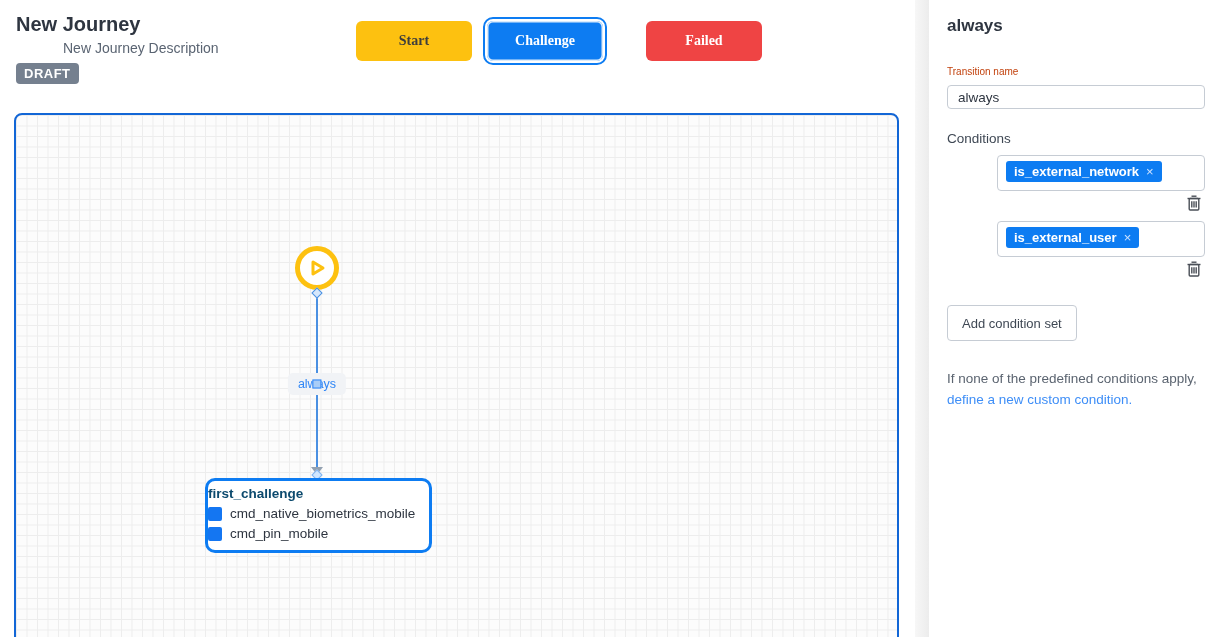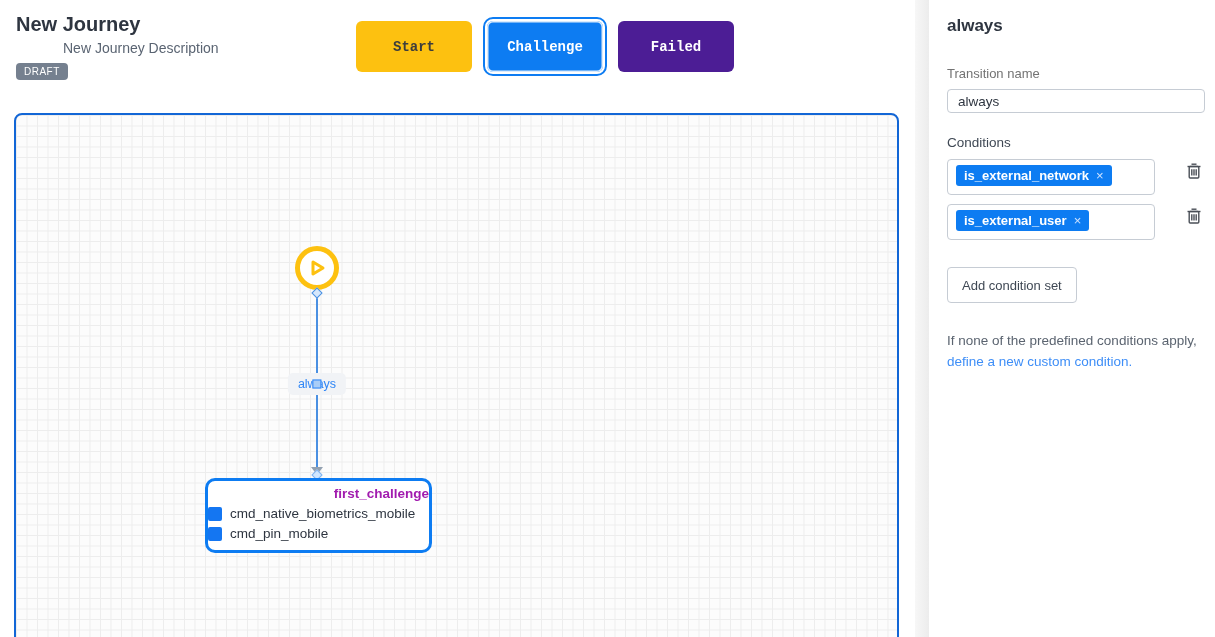--- a/index.html
+++ b/index.html
@@ -7,37 +7,37 @@
   body {
     position:relative; overflow:hidden; background:#ffffff;
     font-family:"Liberation Sans", sans-serif; color:#333a45;
   }
 
   
   .page-title { position:absolute; left:16px; top:13px; font-size:20px; font-weight:700; color:#2e3540; }
   .page-subtitle { position:absolute; left:16px; top:40px; font-size:14px; color:#5a6472;margin-left:47px; }
   .draft-badge {
     position:absolute; left:16px; top:63px; background:#75808f; color:#fff;
-    font-size:10px; font-weight:400; letter-spacing:.5px; padding:3px 8px; border-radius:4px;
+    font-size:13px; font-weight:700; letter-spacing:.5px; padding:3px 8px; border-radius:4px;
   }
 
   
   .toolbar { position:absolute; left:356px; top:21px; display:flex; gap:15px; }
   .tb-btn {
-    width:116px; height:51px; border:none; border-radius:6px;
-    font-family:Liberation Mono, monospace; font-size:14px; font-weight:700; cursor:pointer;
+    width:116px; height:40px; border:none; border-radius:6px;
+    font-family:Liberation Serif, serif; font-size:14px; font-weight:700; cursor:pointer;
   }
   .btn-start { background:#fdc110; color:#3d3d3d; }
   .btn-challenge {
     background:#0d7cf2; color:#ffffff;
     box-shadow: inset 0 0 0 1.5px rgba(255,255,255,.85);
     outline:2px solid #0d7cf2; outline-offset:2px;
   }
   .btn-authenticated { background:#2fc7a6; color:#fff; }
-  .btn-failed { background:#4c1d95; color:#fff; }
+  .btn-failed { background:#ef4444; color:#fff;margin-left:28px; }
 
   
   .canvas {
     position:absolute; left:14px; top:113px; width:885px; height:545px;
     border:2px solid #1266d6; border-radius:8px;
     background-color:#fcfcfc;
     background-image:
       linear-gradient(#ededed 1px, transparent 1px),
       linear-gradient(90deg, #ededed 1px, transparent 1px);
     background-size:10.5px 10.5px;
@@ -66,40 +66,40 @@
   }
   .edge-label-handle {
     position:absolute; left:50%; top:50%; transform:translate(-50%,-50%);
     width:9px; height:9px; border:1.5px solid #2f86f6; background:#a8cdf7;
   }
   .challenge-node {
     position:absolute; left:189px; top:363px; width:227px; height:75px;
     border:3px solid #0d7cf2; border-radius:10px; background:#fff;
     padding-top:5px; cursor:pointer;
   }
-  .node-title { text-align:right; font-size:13.5px; font-weight:700; color:#a21caf; }
+  .node-title { text-align:left; font-size:13.5px; font-weight:700; color:#0c4a6e; }
   .node-item { display:flex; align-items:center; gap:8px; margin-top:5px; font-size:13.5px; color:#2e3540; }
   .node-item-icon { width:14px; height:14px; background:#1476f2; border-radius:2px; flex:none; }
 
   
   .divider { position:absolute; left:915px; top:0; width:14px; height:637px;
     background:linear-gradient(90deg,#f7f7f7,#ececec); }
 
   
   .panel { position:absolute; left:929px; top:0; width:286px; height:637px;
     background:#fff; padding:14px 10px 0 18px; }
   .panel-title { font-size:17px; font-weight:700; color:#2e3540; margin-top:2px; }
-  .field-label { font-size:13px; color:#737373; margin-top:30px; }
+  .field-label { font-size:10px; color:#c2410c; margin-top:30px; }
   .text-input {
     margin-top:8px; width:258px; height:24px; border:1px solid #c6ccd4; border-radius:4px;
     padding:0 10px; font-family:"Liberation Sans", sans-serif; font-size:13.5px; color:#2e3540;
     background:#fff; outline:none;
   }
   .cond-label { font-size:13.5px; color:#3f4854; margin-top:22px; }
-  .cond-row { display:flex; align-items:flex-start; margin-top:9px; width:258px; }
+  .cond-row { display:flex; align-items:flex-end; margin-top:9px; width:258px;flex-direction:column; }
   .cond-box {
     width:208px; height:36px; border:1px solid #c6ccd4; border-radius:4px;
     padding:5px 8px; background:#fff;
   }
   .chip {
     display:inline-flex; align-items:center; gap:7px;
     background:#0d7cf2; color:#fff; font-size:13px; font-weight:600;
     padding:3px 8px; border-radius:3px; cursor:default;
   }
   .chip-x { color:#cfe3ff; font-size:13px; font-weight:400; cursor:pointer; line-height:1; }

